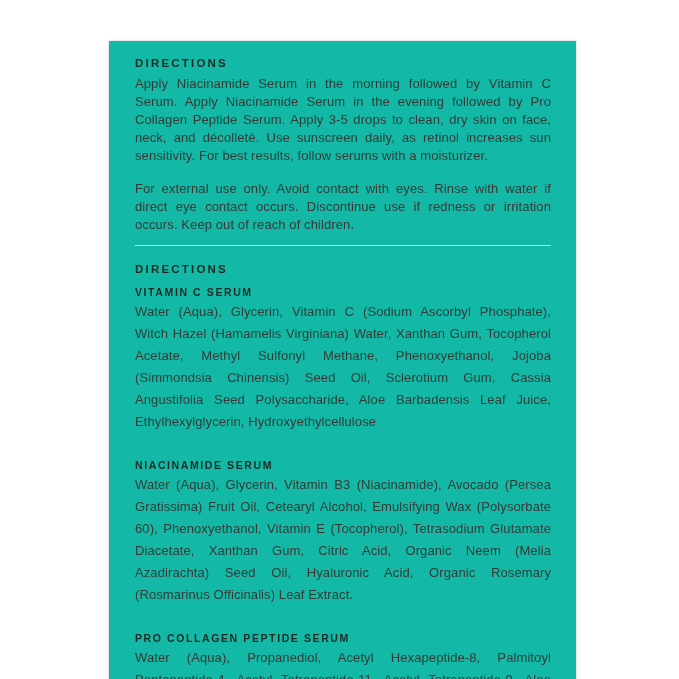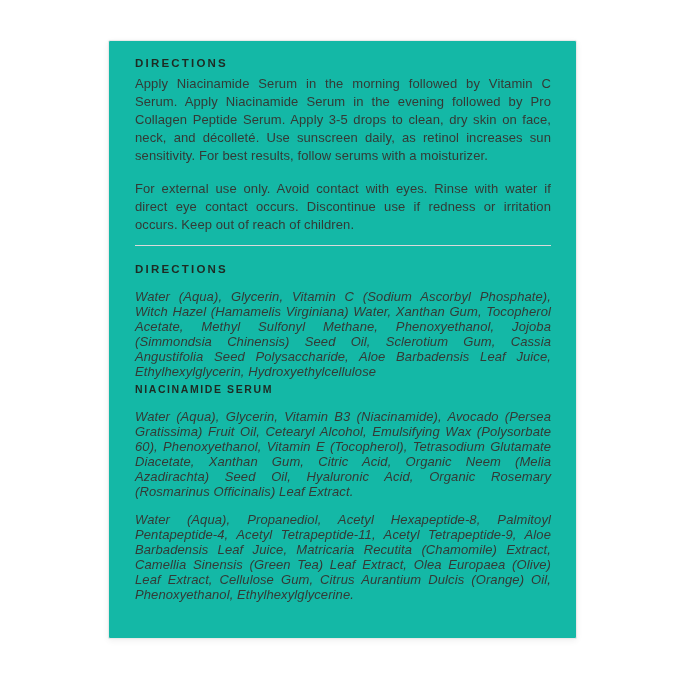--- a/index.html
+++ b/index.html
@@ -52,53 +52,54 @@
   .body-text.warning {
     margin-top: 15px;
   }
   .divider {
     border: none;
     border-top: 1px solid #d9d9d9;
     margin: 11px 0 0 0;
     height: 0;
   }
   .sub-heading {
-    margin-top: 4px;
+    margin-top: 26px;
     font-size: 10.5px;
     font-weight: bold;
     letter-spacing: 1.6px;
     line-height: 13px;
     color: #1e2a23;
   }
   .sub-heading.first {
     margin-top: 10px;
   }
   .ingredient-text {
-    margin-top: 13px;
-    line-height: 15px;
-    font-style: italic;
+    margin-top: 2px;
+    line-height: 22px;
   }
 </style>
 </head>
 <body>
 
 <div class="page">
   <div class="card">
 
     <div class="section-heading">DIRECTIONS</div>
 
     <p class="body-text">Apply Niacinamide Serum in the morning followed by Vitamin C Serum. Apply Niacinamide Serum in the evening followed by Pro Collagen Peptide Serum. Apply 3-5 drops to clean, dry skin on face, neck, and décolleté. Use sunscreen daily, as retinol increases sun sensitivity. For best results, follow serums with a moisturizer.</p>
 
     <p class="body-text warning">For external use only. Avoid contact with eyes. Rinse with water if direct eye contact occurs. Discontinue use if redness or irritation occurs. Keep out of reach of children.</p>
 
     <hr class="divider">
 
     <div class="section-heading ingredients">DIRECTIONS</div>
 
+    <div class="sub-heading first">VITAMIN C SERUM</div>
     <p class="body-text ingredient-text">Water (Aqua), Glycerin, Vitamin C (Sodium Ascorbyl Phosphate), Witch Hazel (Hamamelis Virginiana) Water, Xanthan Gum, Tocopherol Acetate, Methyl Sulfonyl Methane, Phenoxyethanol, Jojoba (Simmondsia Chinensis) Seed Oil, Sclerotium Gum, Cassia Angustifolia Seed Polysaccharide, Aloe Barbadensis Leaf Juice, Ethylhexylglycerin, Hydroxyethylcellulose</p>
 
     <div class="sub-heading">NIACINAMIDE SERUM</div>
     <p class="body-text ingredient-text">Water (Aqua), Glycerin, Vitamin B3 (Niacinamide), Avocado (Persea Gratissima) Fruit Oil, Cetearyl Alcohol, Emulsifying Wax (Polysorbate 60), Phenoxyethanol, Vitamin E (Tocopherol), Tetrasodium Glutamate Diacetate, Xanthan Gum, Citric Acid, Organic Neem (Melia Azadirachta) Seed Oil, Hyaluronic Acid, Organic Rosemary (Rosmarinus Officinalis) Leaf Extract.</p>
 
+    <div class="sub-heading">PRO COLLAGEN PEPTIDE SERUM</div>
     <p class="body-text ingredient-text">Water (Aqua), Propanediol, Acetyl Hexapeptide-8, Palmitoyl Pentapeptide-4, Acetyl Tetrapeptide-11, Acetyl Tetrapeptide-9, Aloe Barbadensis Leaf Juice, Matricaria Recutita (Chamomile) Extract, Camellia Sinensis (Green Tea) Leaf Extract, Olea Europaea (Olive) Leaf Extract, Cellulose Gum, Citrus Aurantium Dulcis (Orange) Oil, Phenoxyethanol, Ethylhexylglycerine.</p>
 
   </div>
 </div>
 
 </body></html>

